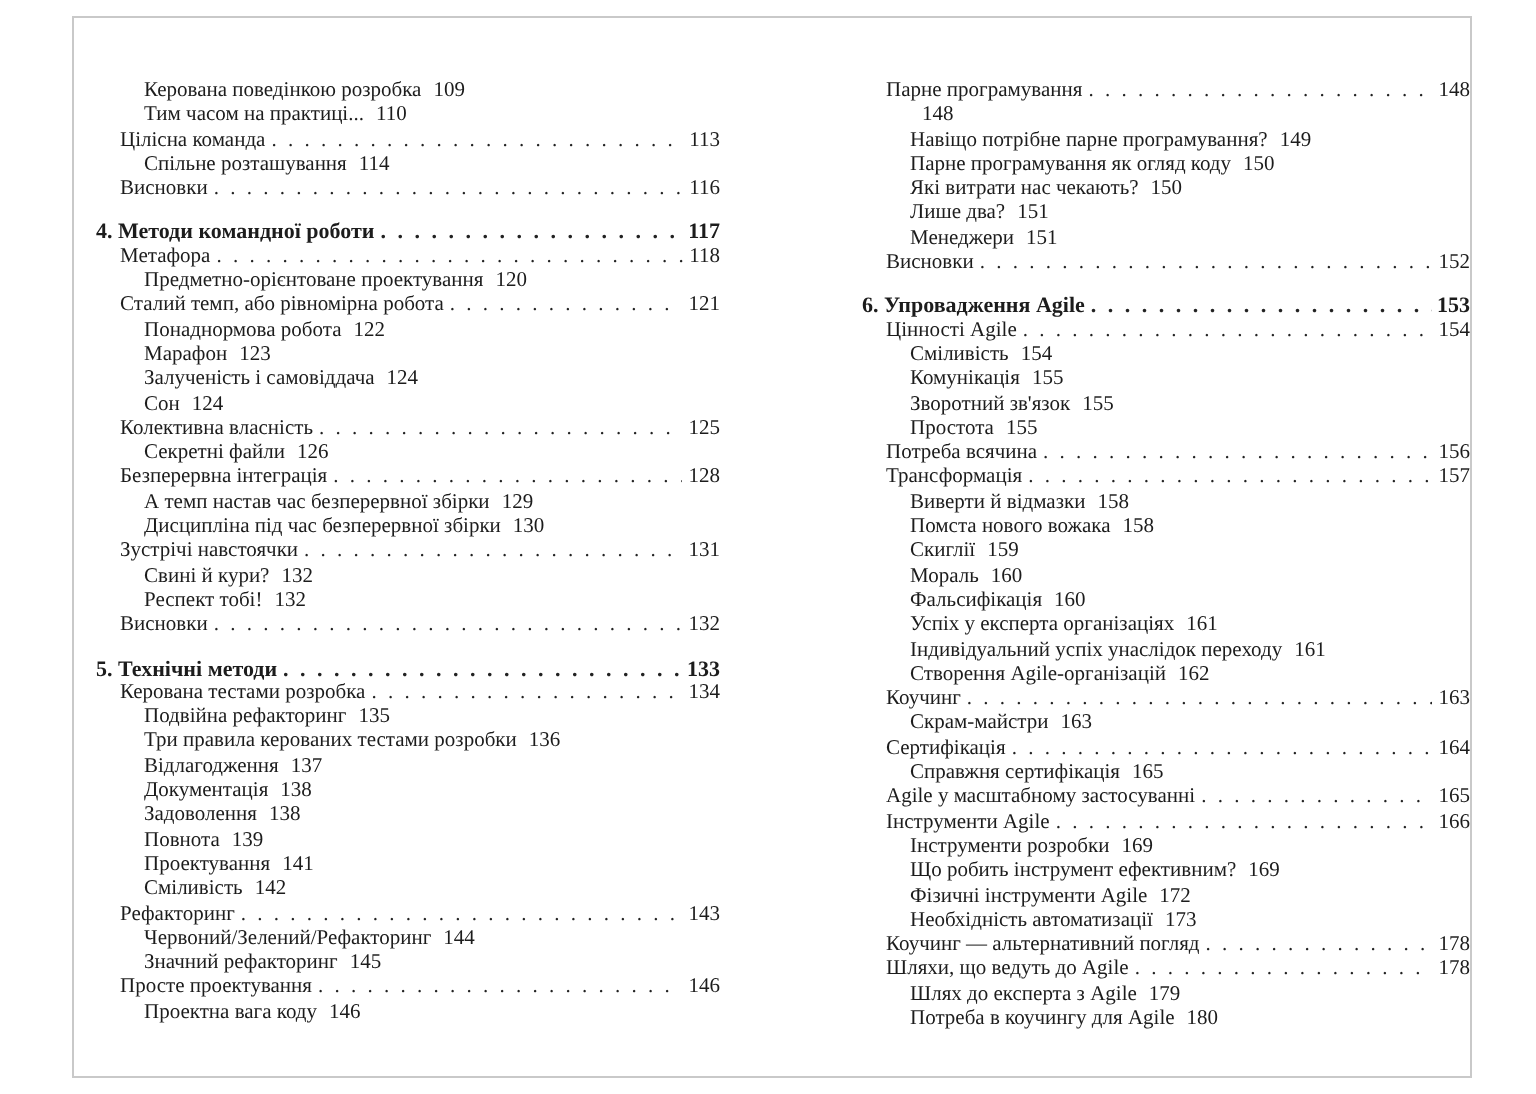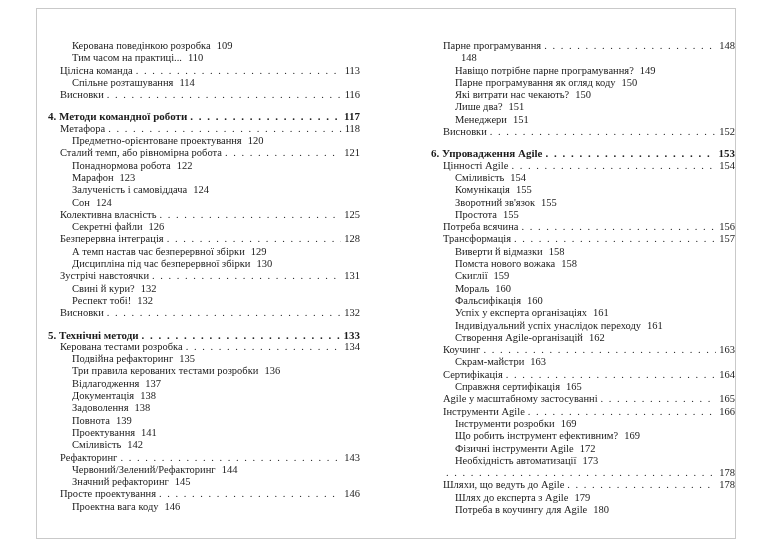--- a/index.html
+++ b/index.html
@@ -330,20 +330,21 @@
     </div>
     <div class="entry lvl3">
       <span class="t">Фізичні інструменти Agile</span>
       <span class="p">172</span>
     </div>
     <div class="entry lvl3">
       <span class="t">Необхідність автоматизації</span>
       <span class="p">173</span>
     </div>
     <div class="entry lvl2">
+      <span class="t">Коучинг — альтернативний погляд</span>
       <span class="leader"> . . . . . . . . . . . . . . . . . . . . . . . . . . . . . . . . . . . . . . . . . . . . . . . . . . . . . . . . . . . . . . . . . . . . . . . . . . . . . . . . . . . . . . . . . . . . . . . . . . . . . . . . . . . . . . . . . . . . . . . .</span>
       <span class="p">178</span>
     </div>
     <div class="entry lvl2">
       <span class="t">Шляхи, що ведуть до Agile</span>
       <span class="leader"> . . . . . . . . . . . . . . . . . . . . . . . . . . . . . . . . . . . . . . . . . . . . . . . . . . . . . . . . . . . . . . . . . . . . . . . . . . . . . . . . . . . . . . . . . . . . . . . . . . . . . . . . . . . . . . . . . . . . . . . .</span>
       <span class="p">178</span>
     </div>
     <div class="entry lvl3">
       <span class="t">Шлях до експерта з Agile</span>

